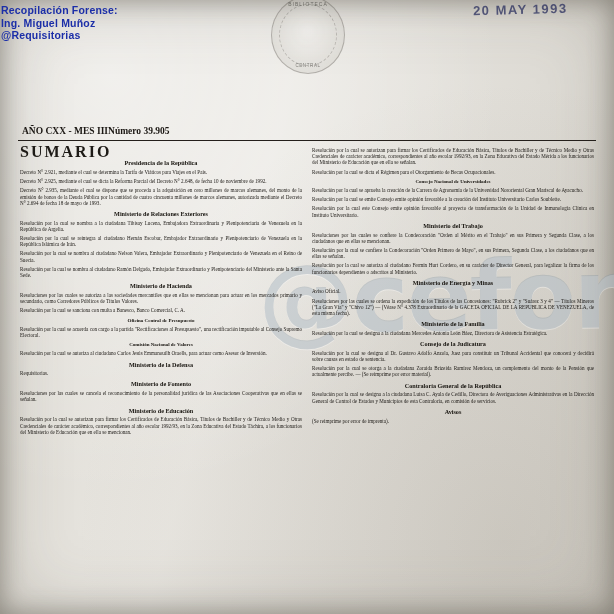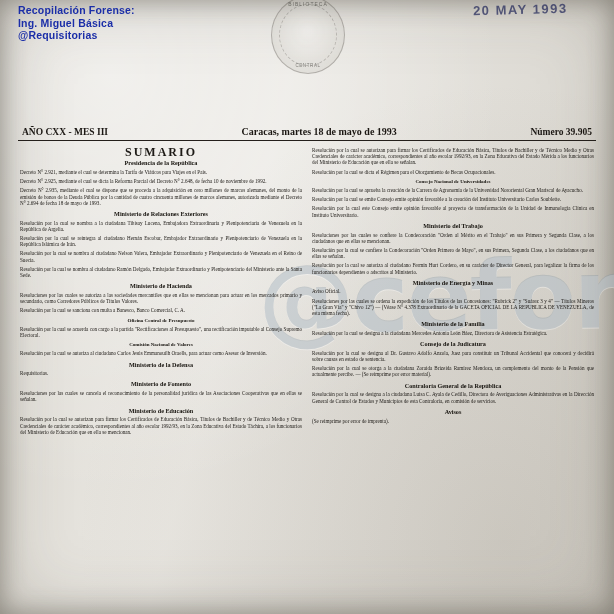--- a/index.html
+++ b/index.html
@@ -38,21 +38,21 @@
     color:rgba(120,140,155,.30);
     letter-spacing:-2px;
     transform:rotate(-1deg);
     white-space:nowrap;
     pointer-events:none;
     text-shadow:0 1px 0 rgba(255,255,255,.35);
   }
 
   
   .credit{
-    position:absolute;left:18px;top:4px;
+    position:absolute;left:1px;top:4px;
     font-family:"Liberation Sans", sans-serif;
     font-size:10.5px;font-weight:700;
     color:#1b2ea8;
     line-height:12.5px;
     letter-spacing:.2px;
     z-index:6;
   }
 
   
   .stamp{
@@ -113,21 +113,21 @@
   }
   .seal-txt2{
     position:absolute;left:0;right:0;bottom:5px;text-align:center;
     font-family:"Liberation Sans", sans-serif;
     font-size:4.5px;letter-spacing:.6px;color:rgba(30,28,24,.7);
   }
 
   
   .issuebar{
     position:absolute;left:22px;right:22px;top:126px;
-    display:flex;justify-content:space-between;align-items:center;
+    display:flex;justify-content:flex-start;align-items:center;
     font-family:"Liberation Serif", serif;
     font-size:9.5px;font-weight:700;color:#1b1713;
     z-index:4;
   }
   .issuebar .mid{font-weight:700;font-size:10px;}
   .issuebar-rule{
     position:absolute;left:18px;right:18px;top:140px;border-top:1.5px solid #241f1b;z-index:4;
   }
 
   
@@ -137,22 +137,21 @@
   }
   .col{
     width:50%;
     font-family:"Liberation Serif", serif;
     font-size:5.1px;
     line-height:6.2px;
     color:#1d1a16;
     text-align:justify;
   }
   .sumario{
-    text-align:center;
-    font-size:12px;font-weight:700;letter-spacing:2px;
+    font-size:16px;font-weight:700;letter-spacing:2px;
     margin:2px 0 4px 0;
   }
   .sec-title{
     text-align:center;
     font-size:6.2px;font-weight:700;
     margin:5px 0 2.5px 0;
     color:#17140f;
   }
   .sec-sub{
     text-align:center;
@@ -166,35 +165,34 @@
 <body>
 
 <div class="page">
 
   <div class="edge"></div>
 
   <div class="watermark">@ceforense.io</div>
 
   <div class="credit">
     <div>Recopilación Forense:</div>
-    <div>Ing. Miguel Básica</div>
+    <div>Ing. Miguel Muñoz</div>
     <div>@Requisitorias</div>
   </div>
 
   <div class="stamp">20 MAY 1993</div>
 
 
   <div class="seal">
     <div class="seal-txt">BIBLIOTECA</div>
     <div class="seal-txt2">CENTRAL</div>
   </div>
 
   <div class="issuebar">
     <div>AÑO CXX - MES III</div>
-    <div class="mid">Caracas, martes 18 de mayo de 1993</div>
     <div>Número 39.905</div>
   </div>
   <div class="issuebar-rule"></div>
 
   <div class="cols">
     <div class="col" id="colL">
       <div class="sumario">SUMARIO</div>
     <div class="sec-title">Presidencia de la República</div>
         <p class="e">Decreto N° 2.921, mediante el cual se determina la Tarifa de Viáticos para Viajes en el País.</p>
         <p class="e">Decreto N° 2.925, mediante el cual se dicta la Reforma Parcial del Decreto N° 2.648, de fecha 10 de noviembre de 1992.</p>

